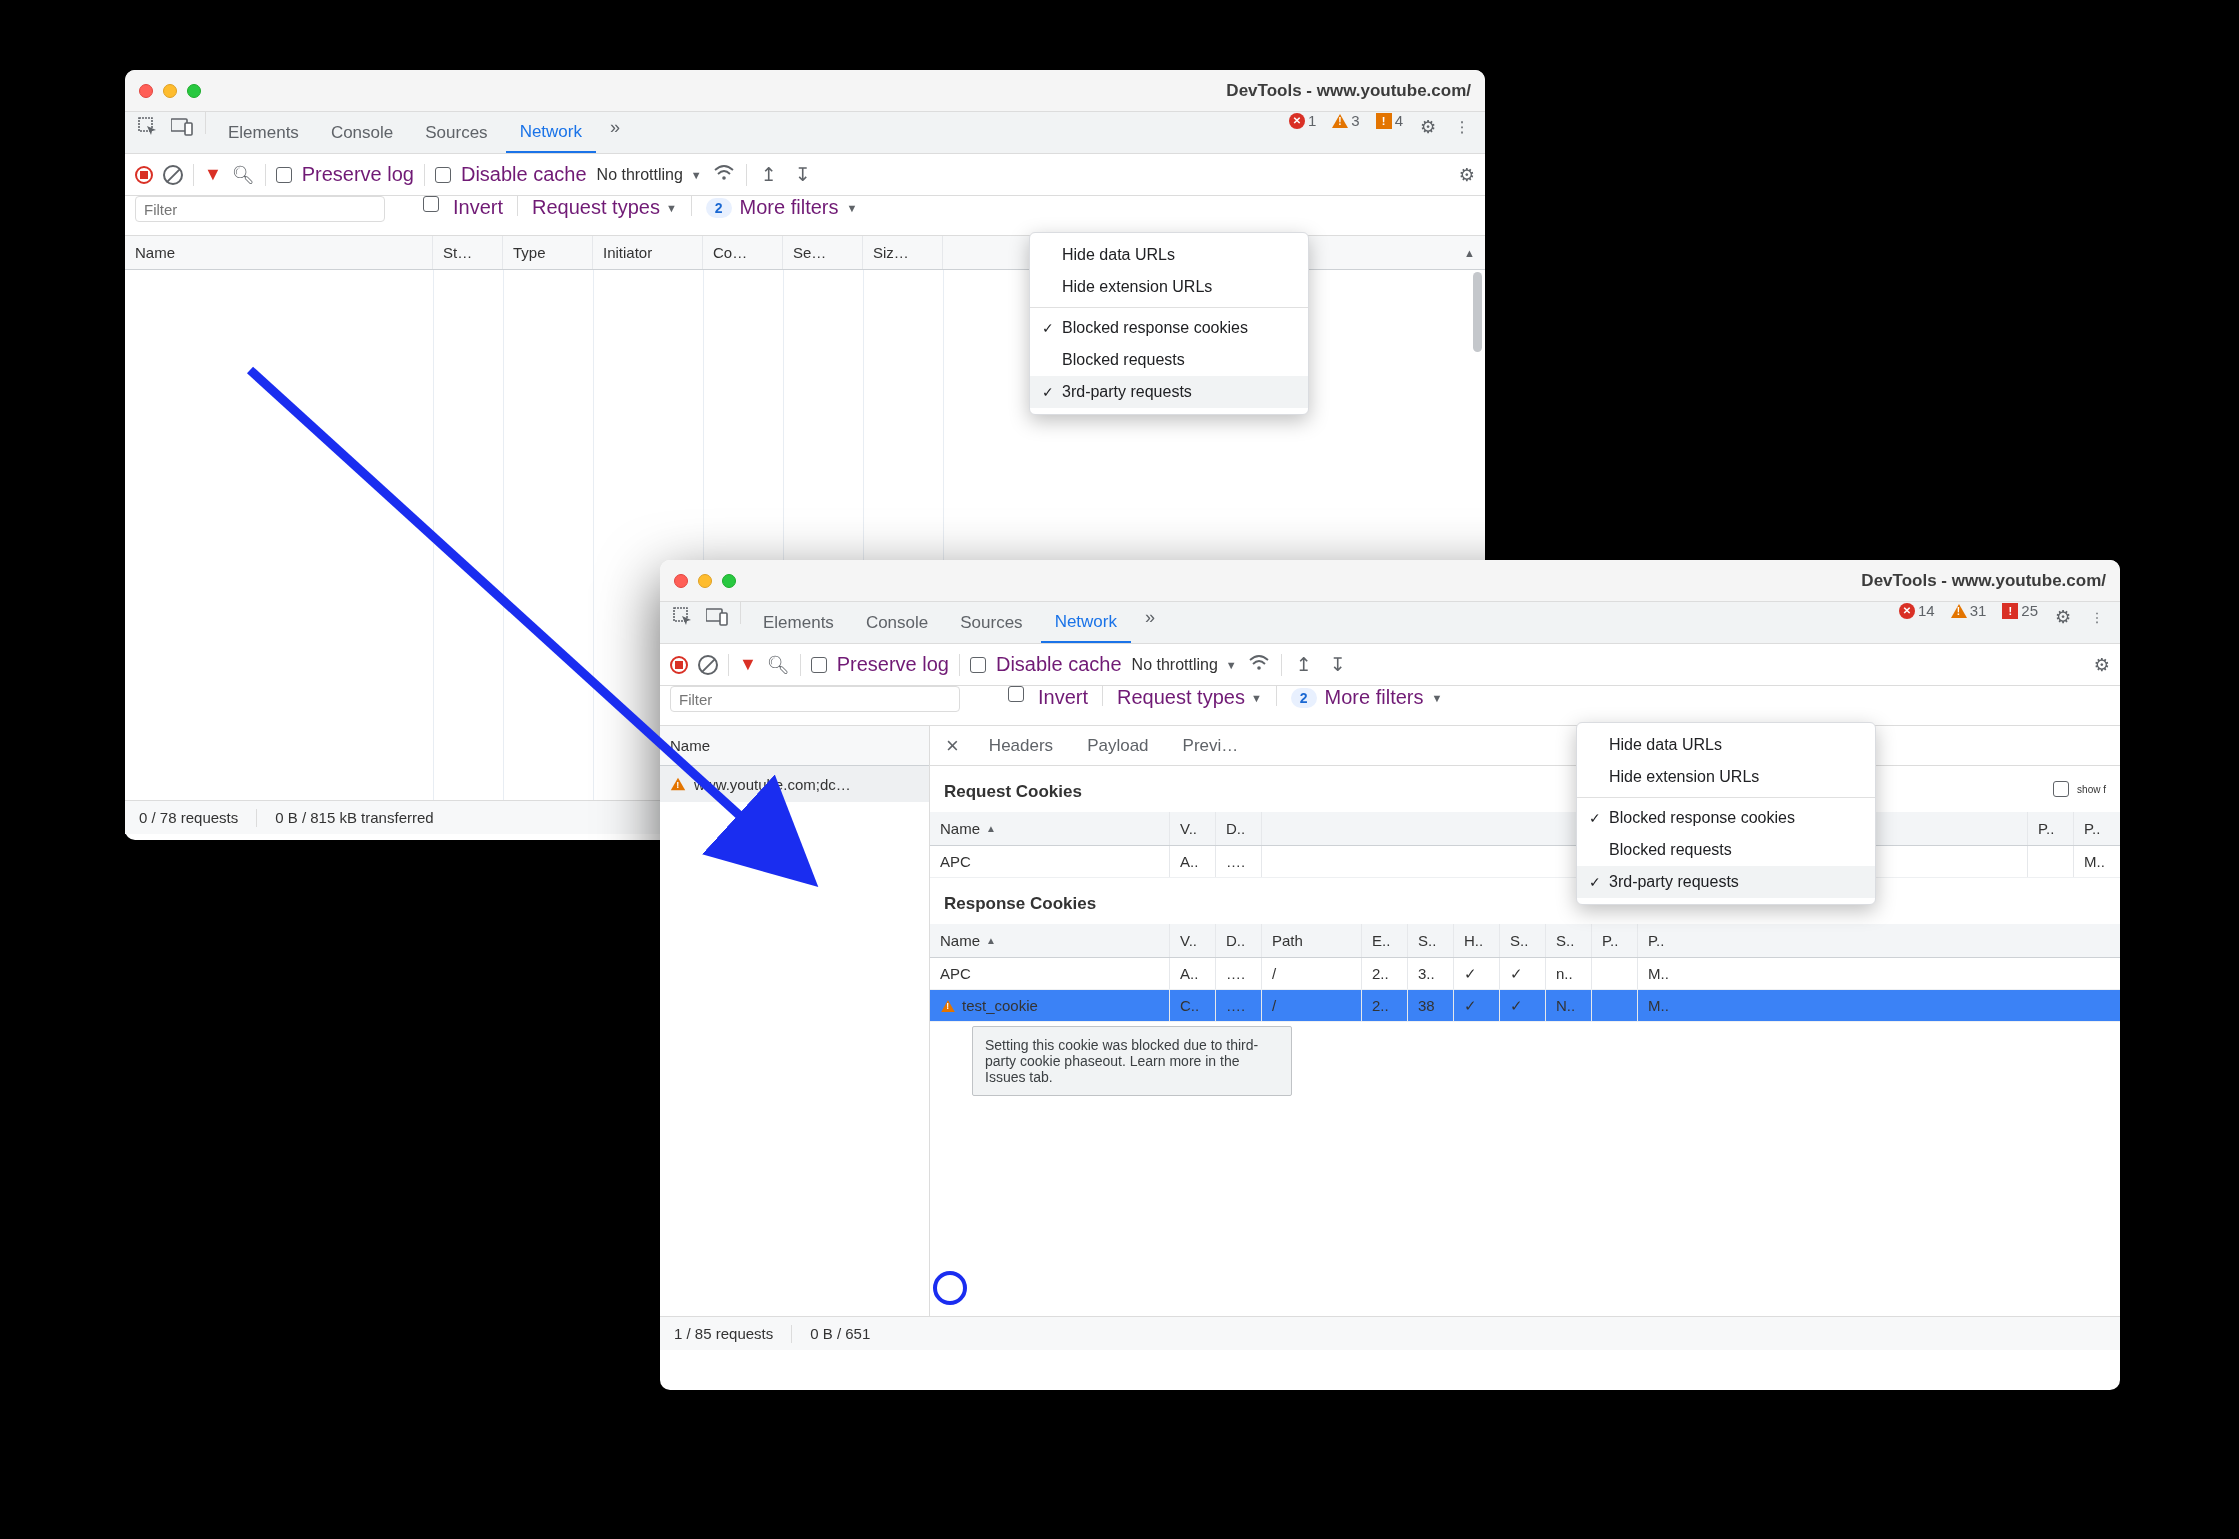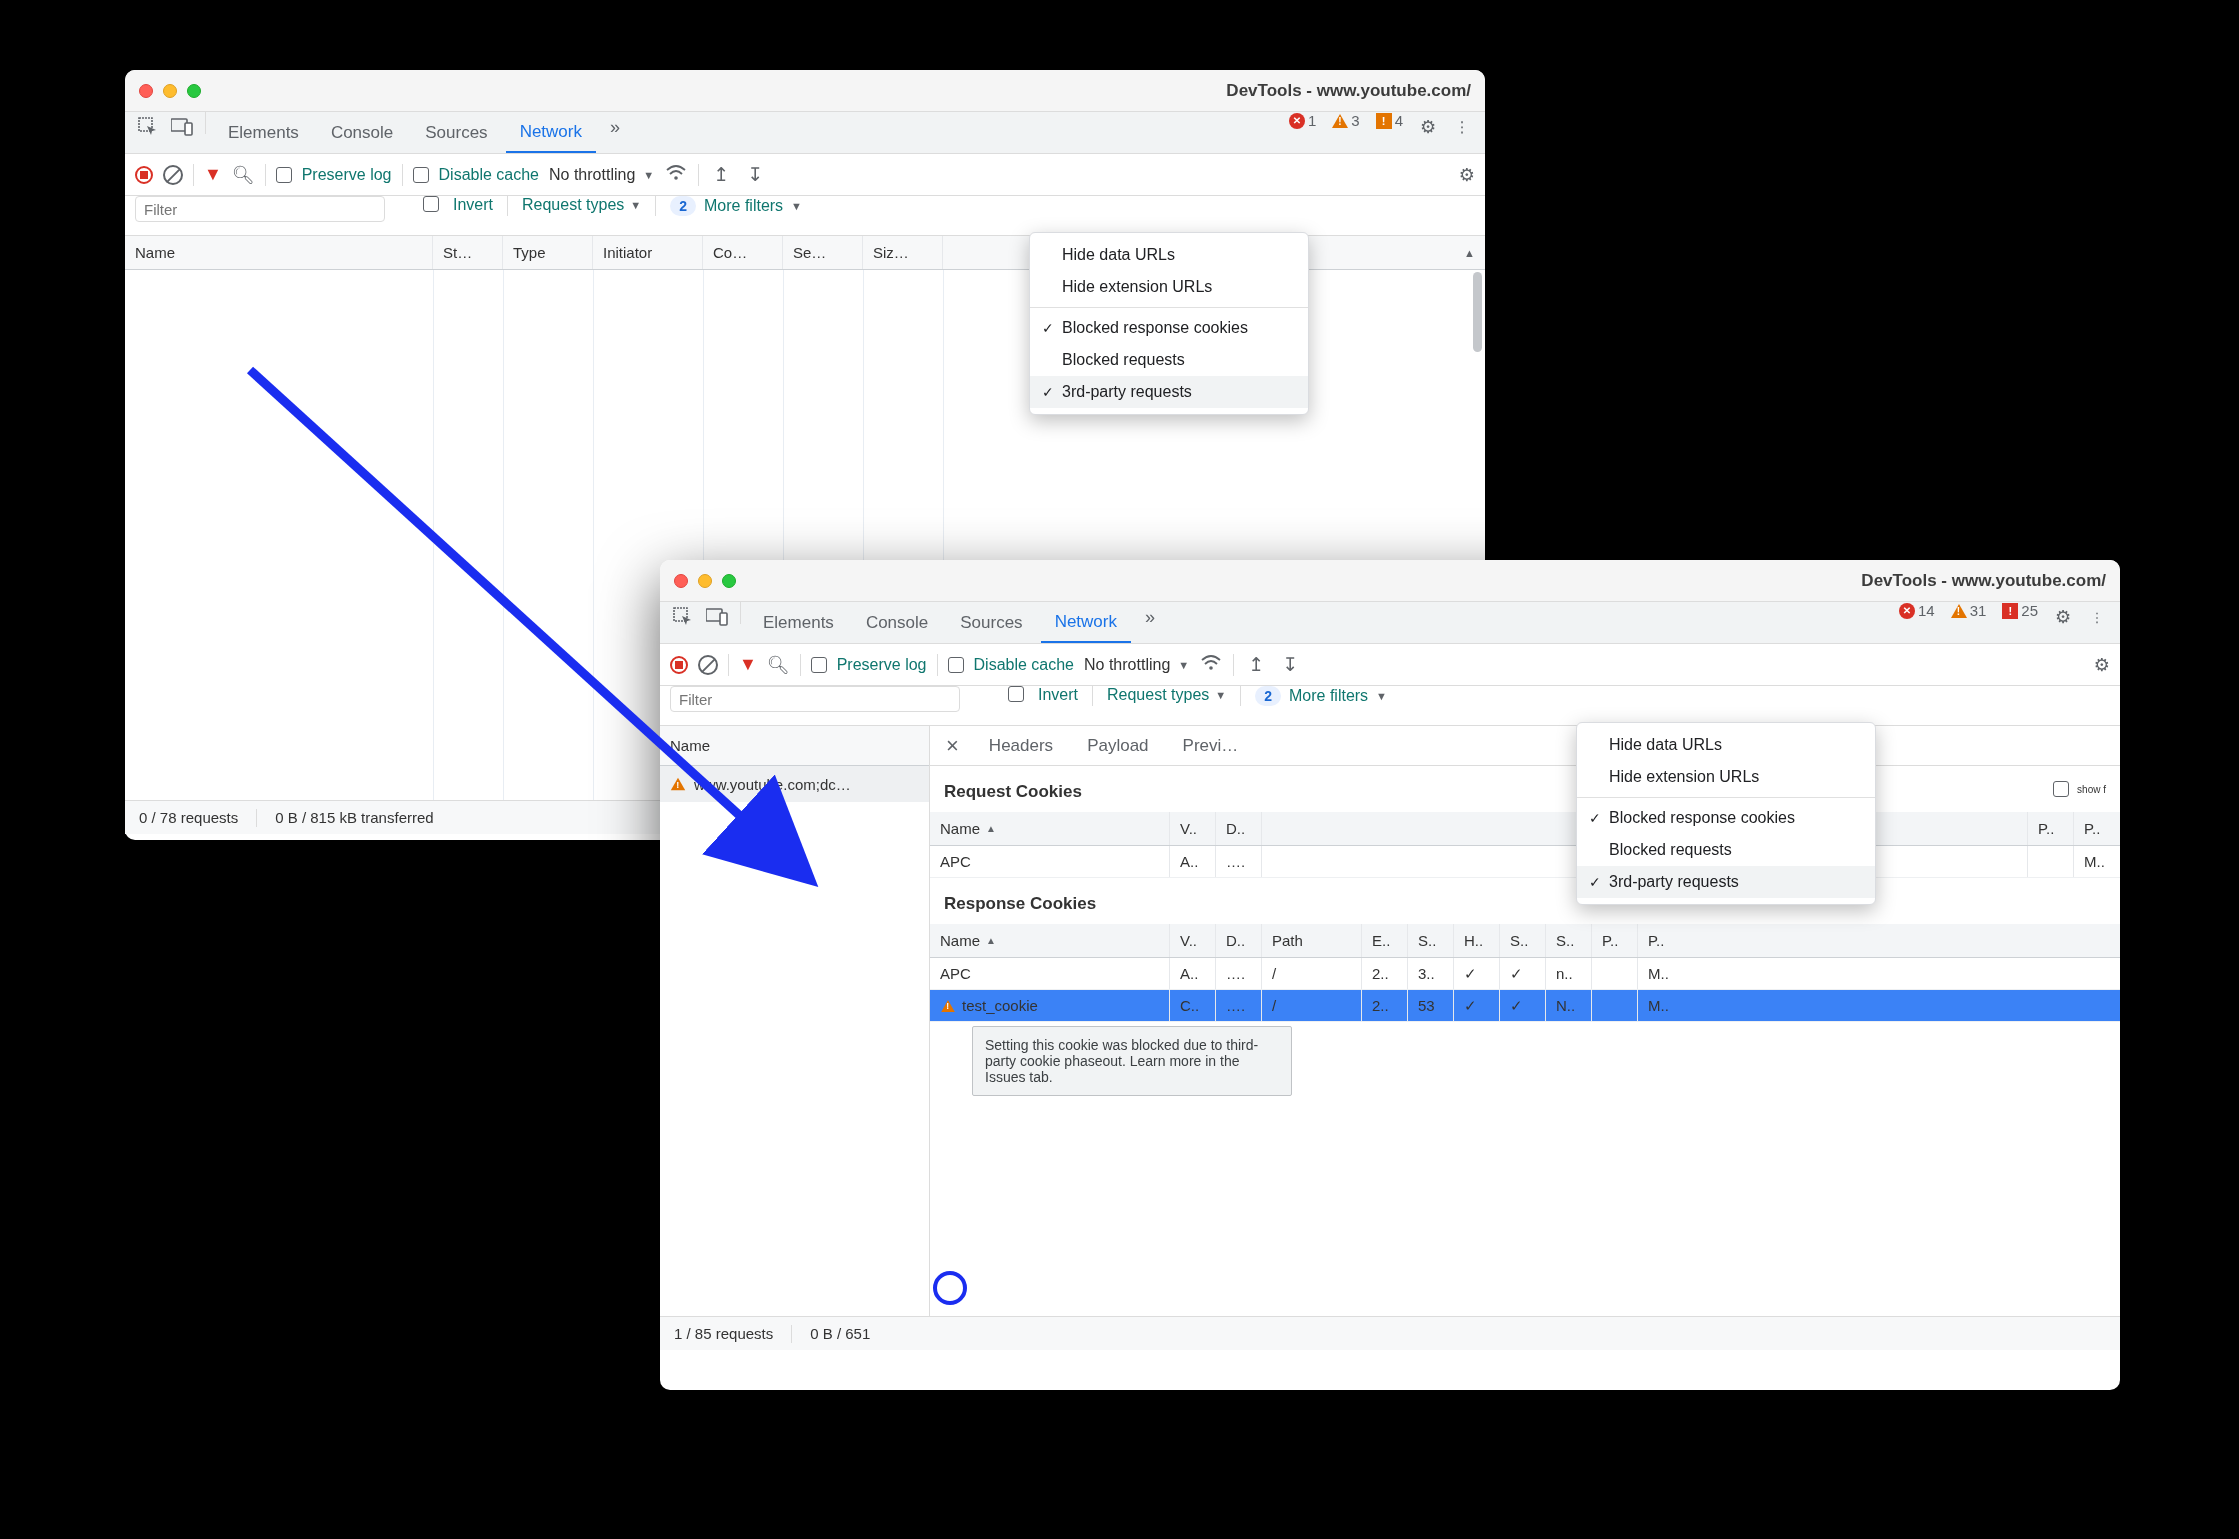--- a/index.html
+++ b/index.html
@@ -76,21 +76,21 @@
     background:#fff;
   }
   .toolbar .sep { width:1px; height:22px; background:#dcdcdc; }
   .record-btn { width:18px; height:18px; border:2px solid #d93025; border-radius:50%; position:relative; }
   .record-btn::after { content:""; width:8px; height:8px; background:#d93025; position:absolute; left:3px; top:3px; }
   .clear-btn { width:20px; height:20px; border:2px solid #5f6368; border-radius:50%; position:relative; }
   .clear-btn::after { content:""; width:18px; height:2px; background:#5f6368; position:absolute; left:-1px; top:8px; transform:rotate(-45deg); }
   .funnel { color:#d93025; font-size:18px; }
   .search { color:#5f6368; font-size:18px; }
   .chk { width:16px; height:16px; border:1.5px solid #5f6368; border-radius:3px; }
-  .lbl { font-size:16px; color:#0f766e; }
+  .lbl { font-size:20px; color:#701a75; }
   .throttle { display:flex; align-items:center; gap:8px; font-size:16px; }
   .caret { font-size:11px; color:#5f6368; }
   .tbicon { color:#5f6368; font-size:19px; width:24px; text-align:center; }
 
   
   .filterrow {
     height: 40px;
     display:flex;
     align-items:flex-start;
     border-bottom:1px solid #dcdcdc;
@@ -512,21 +512,21 @@
         </div>
         <div class="trow yellow">
           <div class="col" style="width:240px; gap:6px;">
             <span class="ic-warn" style="transform:scale(0.85);"></span>
             <span>test_cookie</span>
           </div>
           <div class="col" style="width:46px">C..</div>
           <div class="col" style="width:46px">….</div>
           <div class="col" style="width:100px">/</div>
           <div class="col" style="width:46px">2..</div>
-          <div class="col" style="width:46px">53</div>
+          <div class="col" style="width:46px">38</div>
           <div class="col" style="width:46px">✓</div>
           <div class="col" style="width:46px">✓</div>
           <div class="col" style="width:46px">N..</div>
           <div class="col" style="width:46px"></div>
           <div class="col" style="width:46px">M..</div>
         </div>
 
         <div class="tooltip" style="left:42px; top:102px;">Setting this cookie was blocked due to third-party cookie phaseout. Learn more in the Issues tab.</div>
       </div>
 

